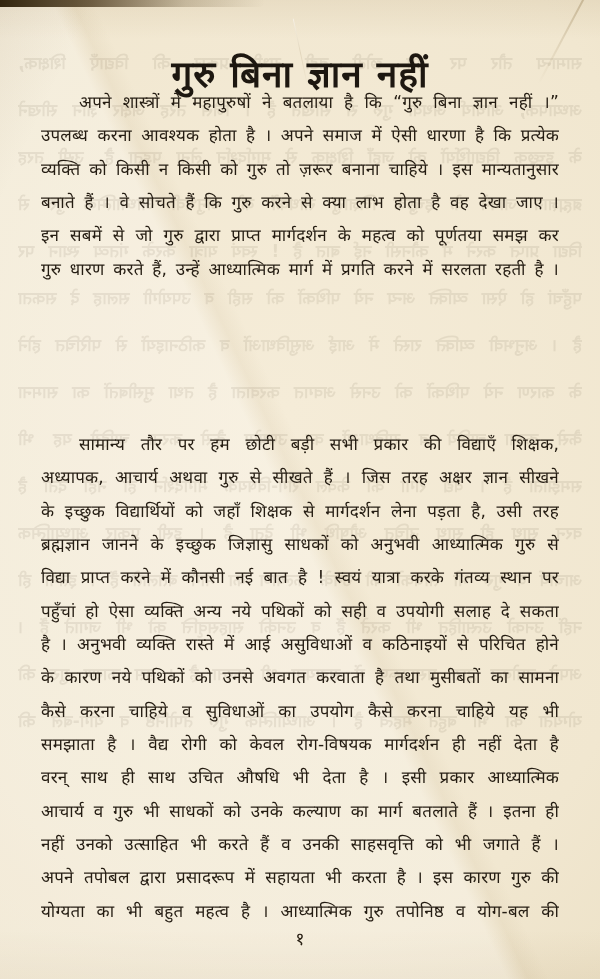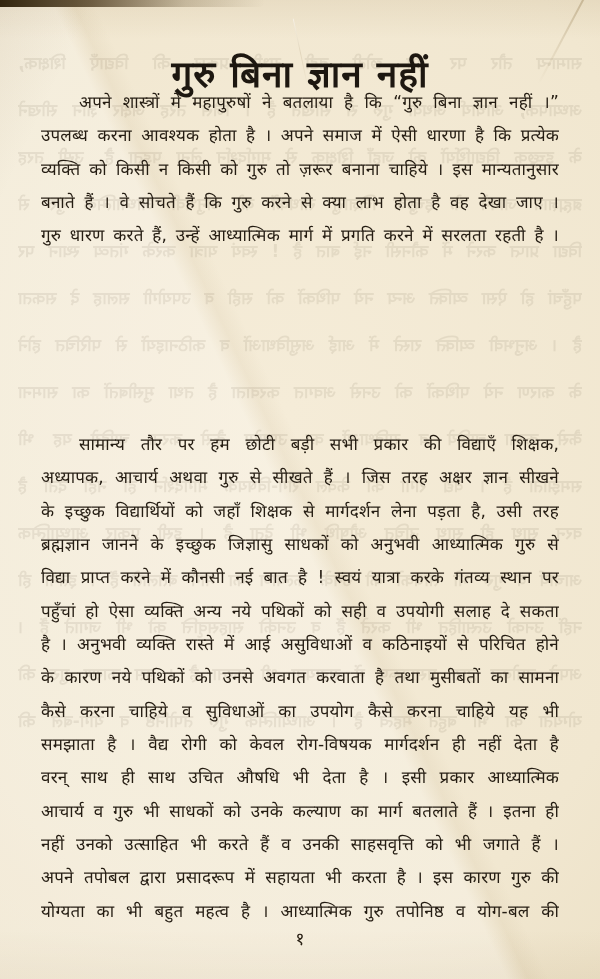--- a/index.html
+++ b/index.html
@@ -140,20 +140,21 @@
   <div class="crease-topright"></div>
   <div class="crease-mid"></div>
 
   <h1 class="title">गुरु बिना ज्ञान नहीं</h1>
 
   <div class="para para-1">
       <div class="line">अपने शास्त्रों में महापुरुषों ने बतलाया है कि “गुरु बिना ज्ञान नहीं ।”</div>
       <div class="line">उपलब्ध करना आवश्यक होता है । अपने समाज में ऐसी धारणा है कि प्रत्येक</div>
       <div class="line">व्यक्ति को किसी न किसी को गुरु तो ज़रूर बनाना चाहिये । इस मान्यतानुसार</div>
       <div class="line">बनाते हैं । वे सोचते हैं कि गुरु करने से क्या लाभ होता है वह देखा जाए ।</div>
+      <div class="line">इन सबमें से जो गुरु द्वारा प्राप्त मार्गदर्शन के महत्व को पूर्णतया समझ कर</div>
       <div class="line">गुरु धारण करते हैं, उन्हें आध्यात्मिक मार्ग में प्रगति करने में सरलता रहती है ।</div>
     </div>
 
   <div class="para para-2">
       <div class="line">सामान्य तौर पर हम छोटी बड़ी सभी प्रकार की विद्याएँ शिक्षक,</div>
       <div class="line">अध्यापक, आचार्य अथवा गुरु से सीखते हैं । जिस तरह अक्षर ज्ञान सीखने</div>
       <div class="line">के इच्छुक विद्यार्थियों को जहाँ शिक्षक से मार्गदर्शन लेना पड़ता है, उसी तरह</div>
       <div class="line">ब्रह्मज्ञान जानने के इच्छुक जिज्ञासु साधकों को अनुभवी आध्यात्मिक गुरु से</div>
       <div class="line">विद्या प्राप्त करने में कौनसी नई बात है ! स्वयं यात्रा करके गंतव्य स्थान पर</div>
       <div class="line">पहुँचां हो ऐसा व्यक्ति अन्य नये पथिकों को सही व उपयोगी सलाह दे सकता</div>

